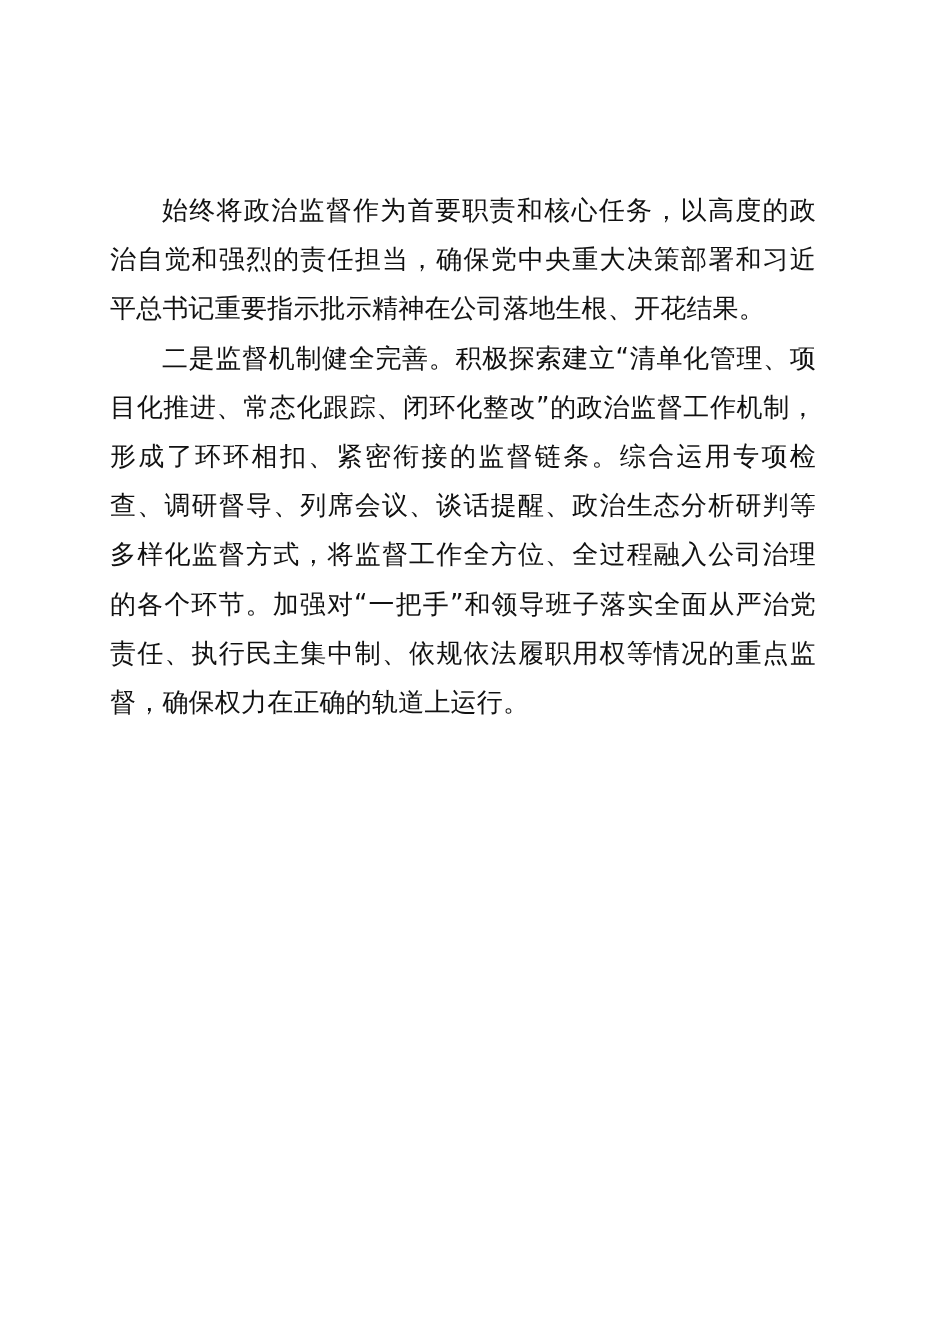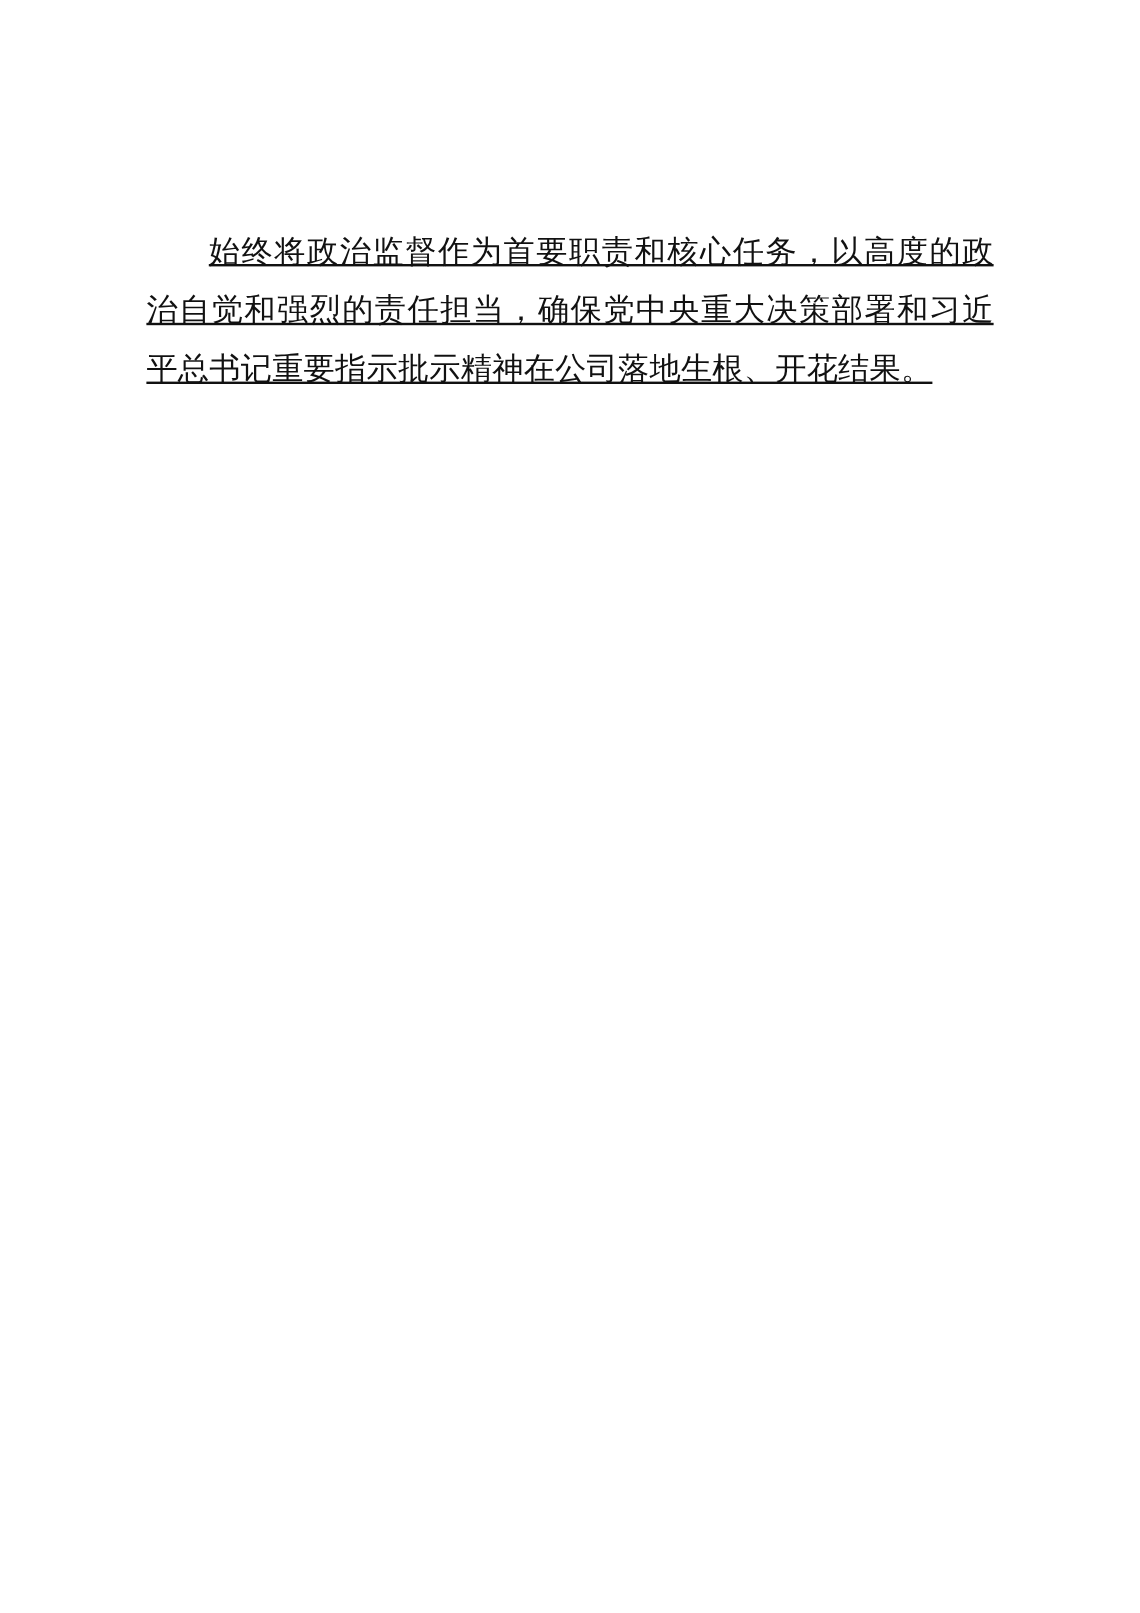--- a/index.html
+++ b/index.html
@@ -10,34 +10,34 @@
     body {
       width: 950px;
       height: 1344px;
       position: relative;
       overflow: hidden;
       font-family: "DejaVu Sans", "Liberation Sans", sans-serif;
       color: #111111;
     }
     .page {
       position: absolute;
-      left: 122px;
+      left: 110px;
       top: 186px;
       width: 706px;
-      text-decoration: underline;
     }
     .para {
       margin: 0;
       font-size: 26px;
       line-height: 49.2px;
       text-indent: 52px;
       text-align: justify;
       text-justify: inter-character;
       letter-spacing: 0.2px;
       word-break: break-all;
     }
   </style>
 </head>
 <body>
 
 <div class="page">
   <p class="para">始终将政治监督作为首要职责和核心任务，以高度的政治自觉和强烈的责任担当，确保党中央重大决策部署和习近平总书记重要指示批示精神在公司落地生根、开花结果。</p>
+  <p class="para">二是监督机制健全完善。积极探索建立“清单化管理、项目化推进、常态化跟踪、闭环化整改”的政治监督工作机制，形成了环环相扣、紧密衔接的监督链条。综合运用专项检查、调研督导、列席会议、谈话提醒、政治生态分析研判等多样化监督方式，将监督工作全方位、全过程融入公司治理的各个环节。加强对“一把手”和领导班子落实全面从严治党责任、执行民主集中制、依规依法履职用权等情况的重点监督，确保权力在正确的轨道上运行。</p>
 </div>
 
 </body></html>

